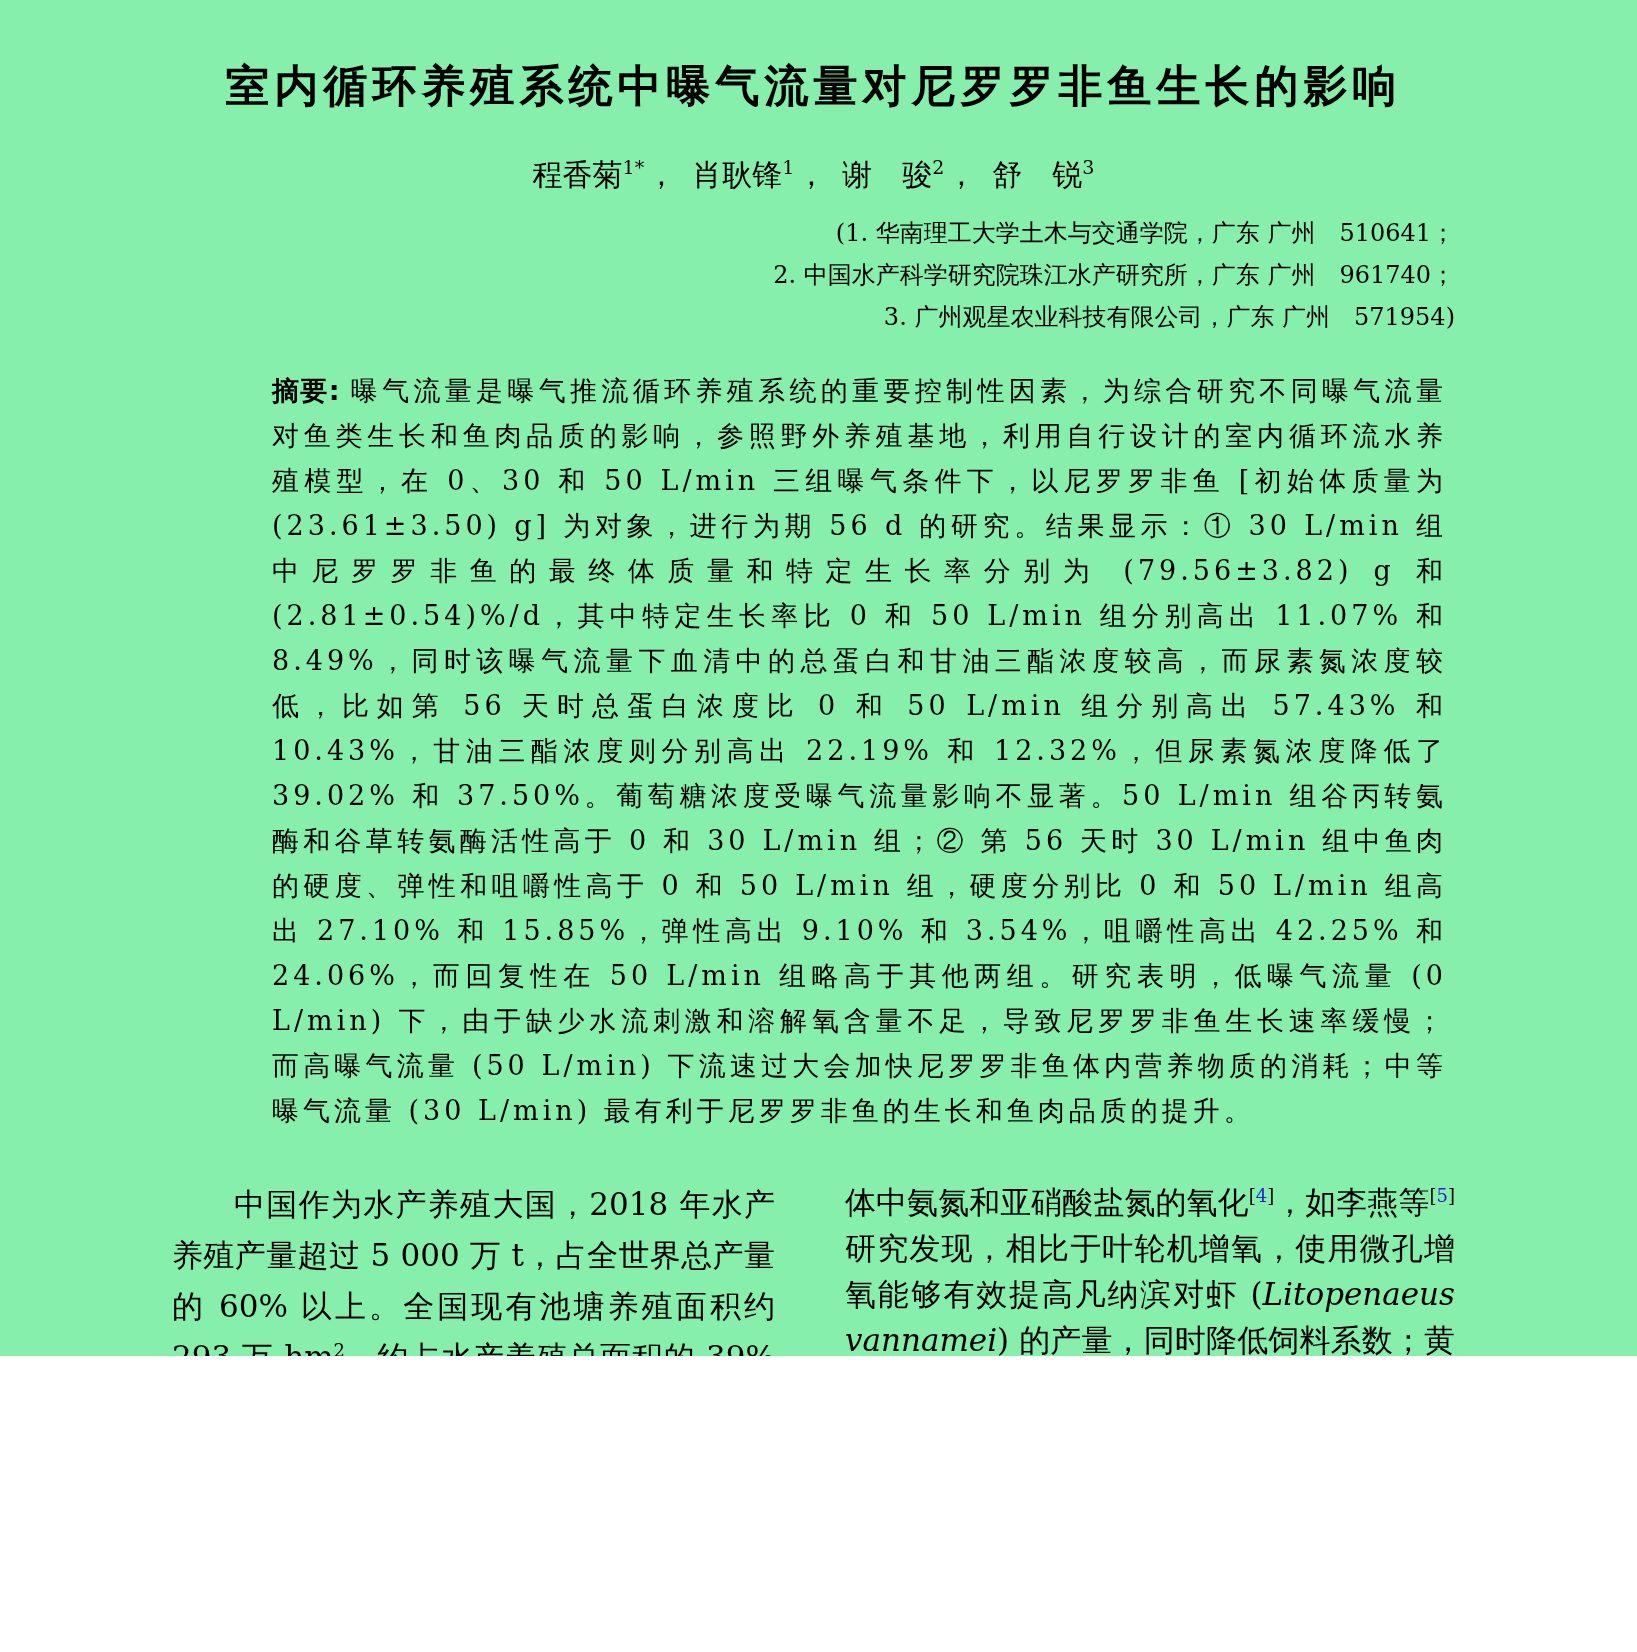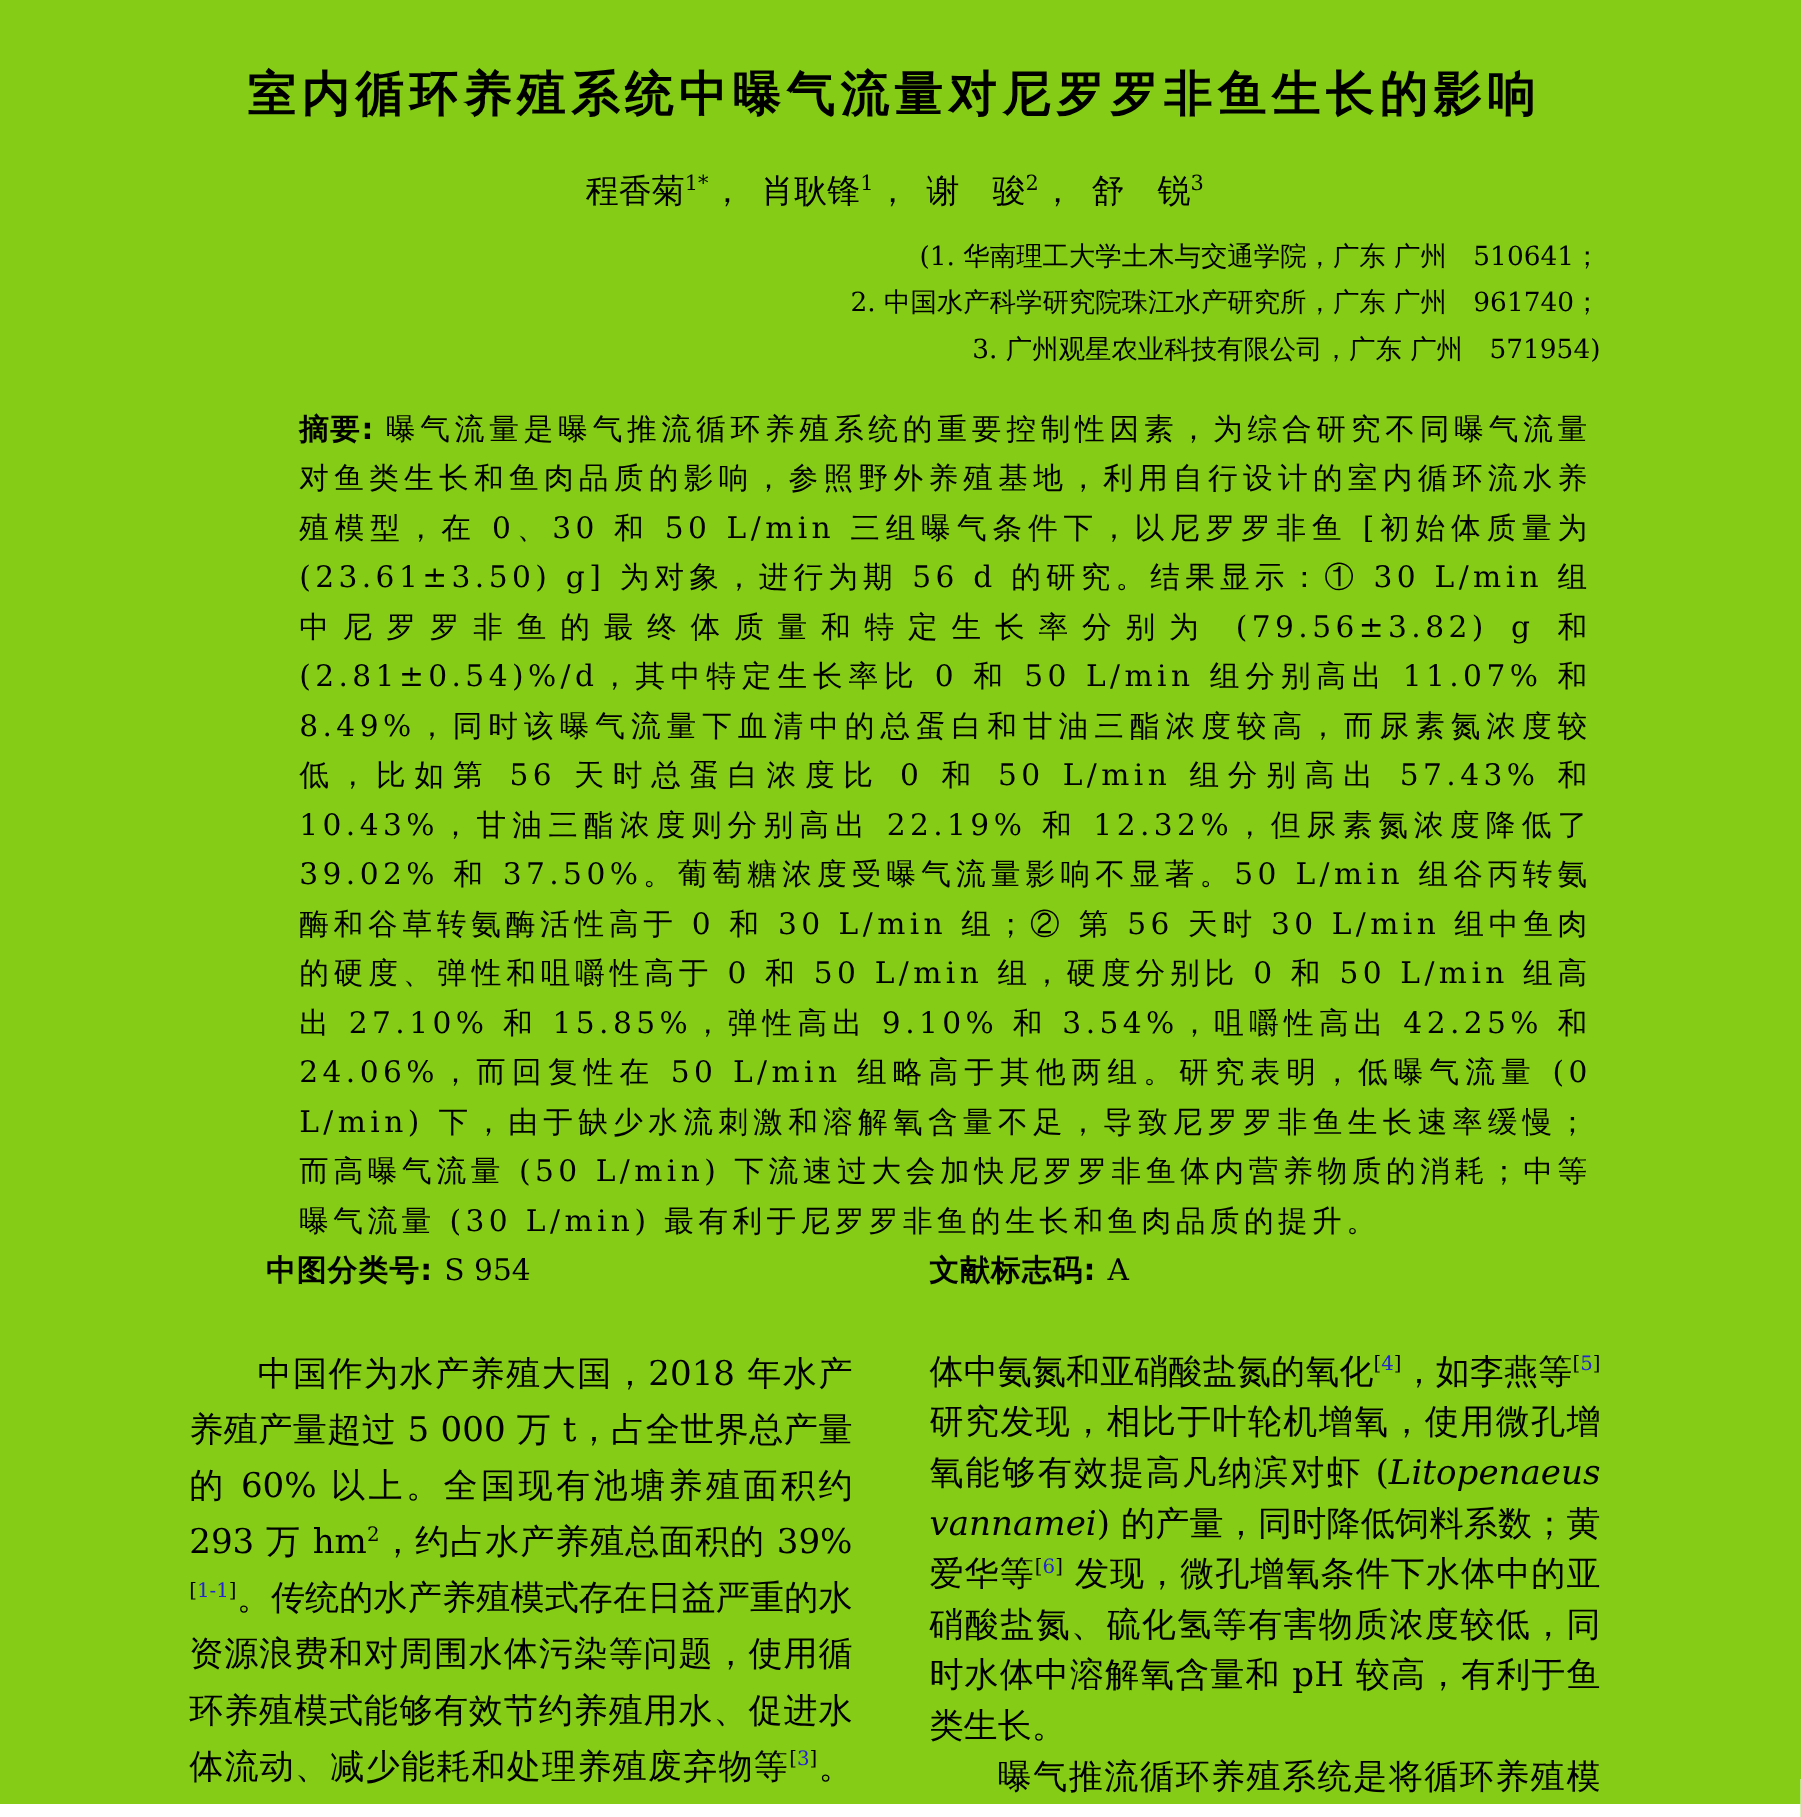--- a/index.html
+++ b/index.html
@@ -1,20 +1,20 @@
 <!DOCTYPE html>
 <html><head>
 <meta charset="utf-8">
 <style>
   html, body { margin: 0; padding: 0; background: #ffffff; }
   .page {
     position: relative;
     width: 1637px;
-    height: 1640px;
-    background: #84cc16;
+    height: 1356px;
+    background: #86efac;
     color: #000000;
     font-family: "DejaVu Serif", "Liberation Serif", serif;
     overflow: hidden;
     box-sizing: border-box;
     padding: 0 182px 0 172px;
   }
   
   .paper-title {
     margin-top: 60px;
     text-align: center;
@@ -97,28 +97,20 @@
     <div>(1. 华南理工大学土木与交通学院，广东 广州　510641；</div>
     <div>2. 中国水产科学研究院珠江水产研究所，广东 广州　961740；</div>
     <div>3. 广州观星农业科技有限公司，广东 广州　571954)</div>
   </div>
 
   <div class="abstract-block">
     <span class="h-label">摘要:</span><span>曝气流量是曝气推流循环养殖系统的重要控制性因素，为综合研究不同曝气流量对鱼类生长和鱼肉品质的影响，参照野外养殖基地，利用自行设计的室内循环流水养殖模型，在 0、30 和 50 L/min 三组曝气条件下，以尼罗罗非鱼 [初始体质量为 (23.61±3.50) g] 为对象，进行为期 56 d 的研究。结果显示：① 30 L/min 组中尼罗罗非鱼的最终体质量和特定生长率分别为 (79.56±3.82) g 和 (2.81±0.54)%/d，其中特定生长率比 0 和 50 L/min 组分别高出 11.07% 和 8.49%，同时该曝气流量下血清中的总蛋白和甘油三酯浓度较高，而尿素氮浓度较低，比如第 56 天时总蛋白浓度比 0 和 50 L/min 组分别高出 57.43% 和 10.43%，甘油三酯浓度则分别高出 22.19% 和 12.32%，但尿素氮浓度降低了 39.02% 和 37.50%。葡萄糖浓度受曝气流量影响不显著。50 L/min 组谷丙转氨酶和谷草转氨酶活性高于 0 和 30 L/min 组；② 第 56 天时 30 L/min 组中鱼肉的硬度、弹性和咀嚼性高于 0 和 50 L/min 组，硬度分别比 0 和 50 L/min 组高出 27.10% 和 15.85%，弹性高出 9.10% 和 3.54%，咀嚼性高出 42.25% 和 24.06%，而回复性在 50 L/min 组略高于其他两组。研究表明，低曝气流量 (0 L/min) 下，由于缺少水流刺激和溶解氧含量不足，导致尼罗罗非鱼生长速率缓慢；而高曝气流量 (50 L/min) 下流速过大会加快尼罗罗非鱼体内营养物质的消耗；中等曝气流量 (30 L/min) 最有利于尼罗罗非鱼的生长和鱼肉品质的提升。</span>
   </div>
 
 
-  <div class="meta-line">
-    <div class="meta-item-clc">
-      <span class="h-label">中图分类号:</span><span>S 954</span>
-    </div>
-    <div>
-      <span class="h-label">文献标志码:</span><span>A</span>
-    </div>
-  </div>
 
   <div class="columns">
     <div class="col-left">
       <div class="para-indent">中国作为水产养殖大国，2018 年水产养殖产量超过 5 000 万 t，占全世界总产量的 60% 以上。全国现有池塘养殖面积约 293 万 hm<sup class="sp">2</sup>，约占水产养殖总面积的 39%<sup class="ref">[<span class="refnum">1-1</span>]</sup>。传统的水产养殖模式存在日益严重的水资源浪费和对周围水体污染等问题，使用循环养殖模式能够有效节约养殖用水、促进水体流动、减少能耗和处理养殖废弃物等<sup class="ref">[<span class="refnum">3</span>]</sup>。微孔曝气增氧作为不同于叶轮式和水车式等机械增氧的养殖手段，能够使养殖水体旋转和上下对流，提高氧传质效率，同时加快水</div>
 
     </div>
     <div class="col-right">
       <div>体中氨氮和亚硝酸盐氮的氧化<sup class="ref">[<span class="refnum">4</span>]</sup>，如李燕等<sup class="ref">[<span class="refnum">5</span>]</sup> 研究发现，相比于叶轮机增氧，使用微孔增氧能够有效提高凡纳滨对虾 (<i>Litopenaeus vannamei</i>) 的产量，同时降低饲料系数；黄爱华等<sup class="ref">[<span class="refnum">6</span>]</sup> 发现，微孔增氧条件下水体中的亚硝酸盐氮、硫化氢等有害物质浓度较低，同时水体中溶解氧含量和 pH 较高，有利于鱼类生长。</div>
       <div class="para-indent">曝气推流循环养殖系统是将循环养殖模式与微孔增氧技术进行结合，从水产养殖学、水动力学、水环境学等多学科交叉融合的角度对</div>
     </div>

